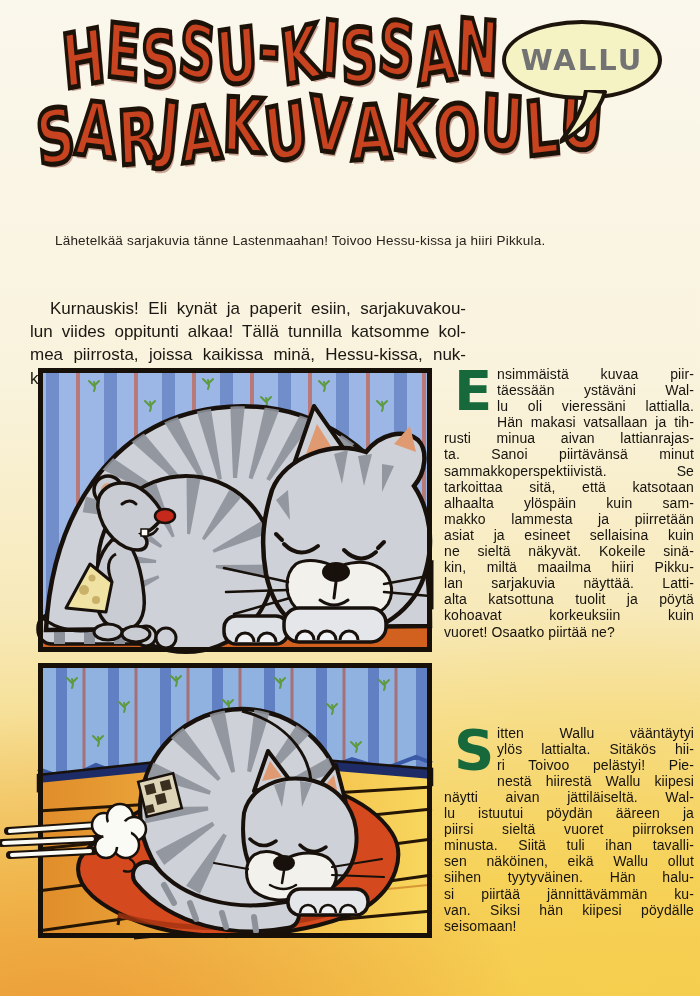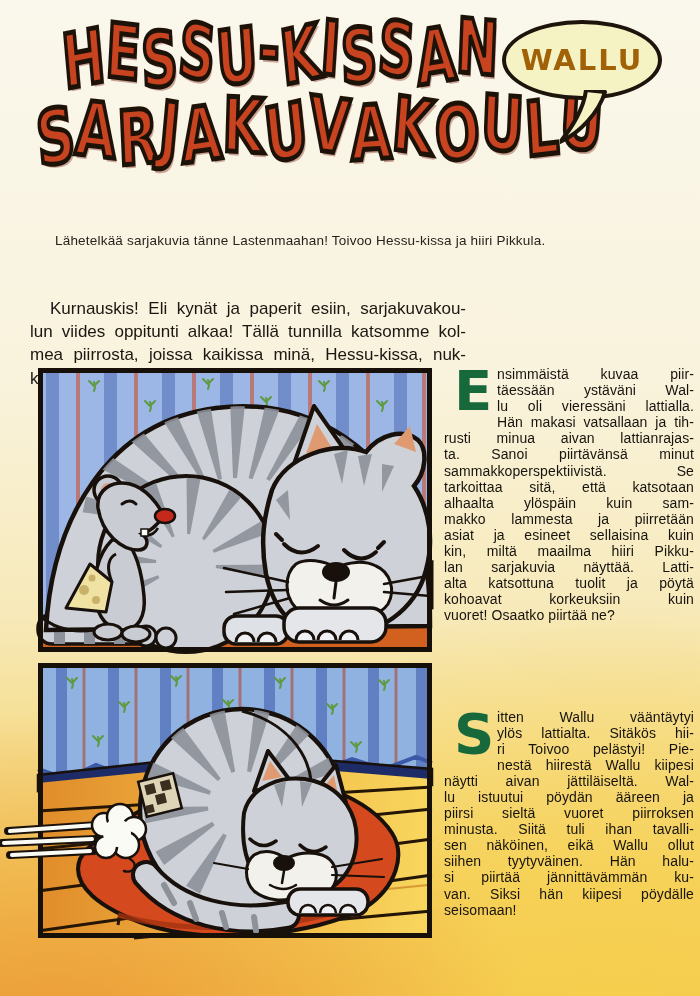--- a/index.html
+++ b/index.html
@@ -14,21 +14,21 @@
   
   .title-line{position:absolute;white-space:nowrap;transform-origin:left top;
     font-family:"DejaVu Sans",sans-serif;font-weight:bold;color:#c8431f;
     -webkit-text-stroke:5px #1d1208;text-shadow:3px 4px 0 rgba(125,32,16,.38);}
   .title-line-1{left:62px;top:12px;font-size:75px;letter-spacing:2px;transform:scaleX(.67) rotate(-.5deg);}
   .title-line-2{left:36px;top:90px;font-size:75px;letter-spacing:2px;transform:scaleX(.70) rotate(-.6deg);}
   .t-letter{display:inline-block;}
   
   .bubble{position:absolute;left:502px;top:20px;width:152px;height:72px;background:#f5f2c4;
     border:4px solid #1d140c;border-radius:50%;display:flex;align-items:center;justify-content:center;
-    font-family:"DejaVu Sans",sans-serif;font-weight:bold;font-size:29px;letter-spacing:2px;color:#a16207;z-index:3;}
+    font-family:"DejaVu Sans",sans-serif;font-weight:bold;font-size:29px;letter-spacing:2px;color:#737373;z-index:3;}
   .bubble-tail{position:absolute;left:560px;top:90px;width:60px;height:56px;z-index:4;}
   
   .submit-line{position:absolute;left:55px;top:233px;font-size:13.5px;color:#27231c;letter-spacing:.2px;}
   .intro{position:absolute;left:30px;top:297px;width:436px;font-size:17px;line-height:23.2px;color:#1b1712;}
   .intro .tline:first-child{text-indent:20px;}
   .tline{text-align:justify;text-align-last:justify;}
   .tline-last{text-align-last:left;}
   .panels{position:absolute;left:38px;top:368px;width:394px;}
   .panel{width:394px;}
   .panel svg{display:block;overflow:visible;}
@@ -384,20 +384,21 @@
           <div class="tline">täessään ystäväni Wal-</div>
           <div class="tline">lu oli vieressäni lattialla.</div>
           <div class="tline">Hän makasi vatsallaan ja tih-</div>
           <div class="tline">rusti minua aivan lattianrajas-</div>
           <div class="tline">ta. Sanoi piirtävänsä minut</div>
           <div class="tline">sammakkoperspektiivistä. Se</div>
           <div class="tline">tarkoittaa sitä, että katsotaan</div>
           <div class="tline">alhaalta ylöspäin kuin sam-</div>
           <div class="tline">makko lammesta ja piirretään</div>
           <div class="tline">asiat ja esineet sellaisina kuin</div>
+          <div class="tline">ne sieltä näkyvät. Kokeile sinä-</div>
           <div class="tline">kin, miltä maailma hiiri Pikku-</div>
           <div class="tline">lan sarjakuvia näyttää. Latti-</div>
           <div class="tline">alta katsottuna tuolit ja pöytä</div>
           <div class="tline">kohoavat korkeuksiin kuin</div>
           <div class="tline tline-last">vuoret! Osaatko piirtää ne?</div>
         </div>
     </div>
     <div class="article article-2">
       <span class="dropcap">S</span>
       <div>

